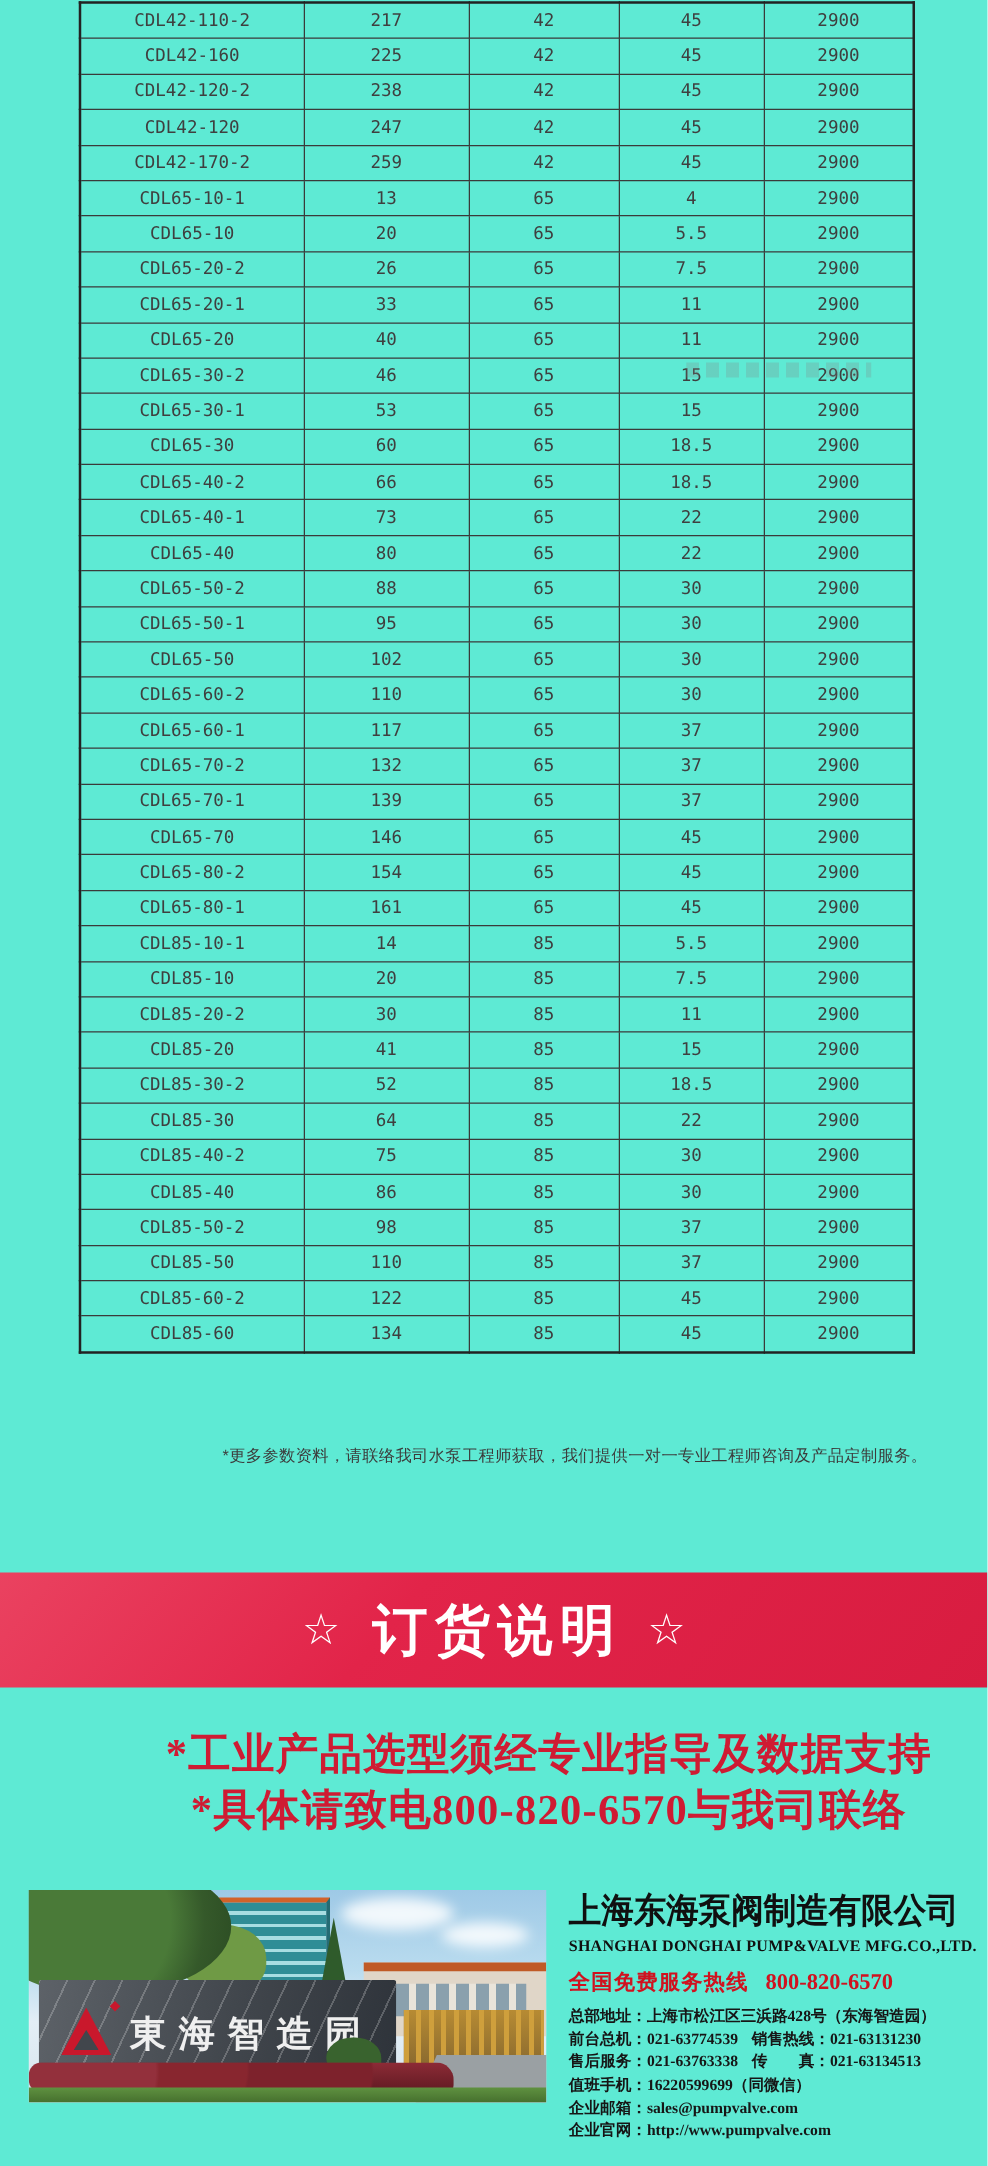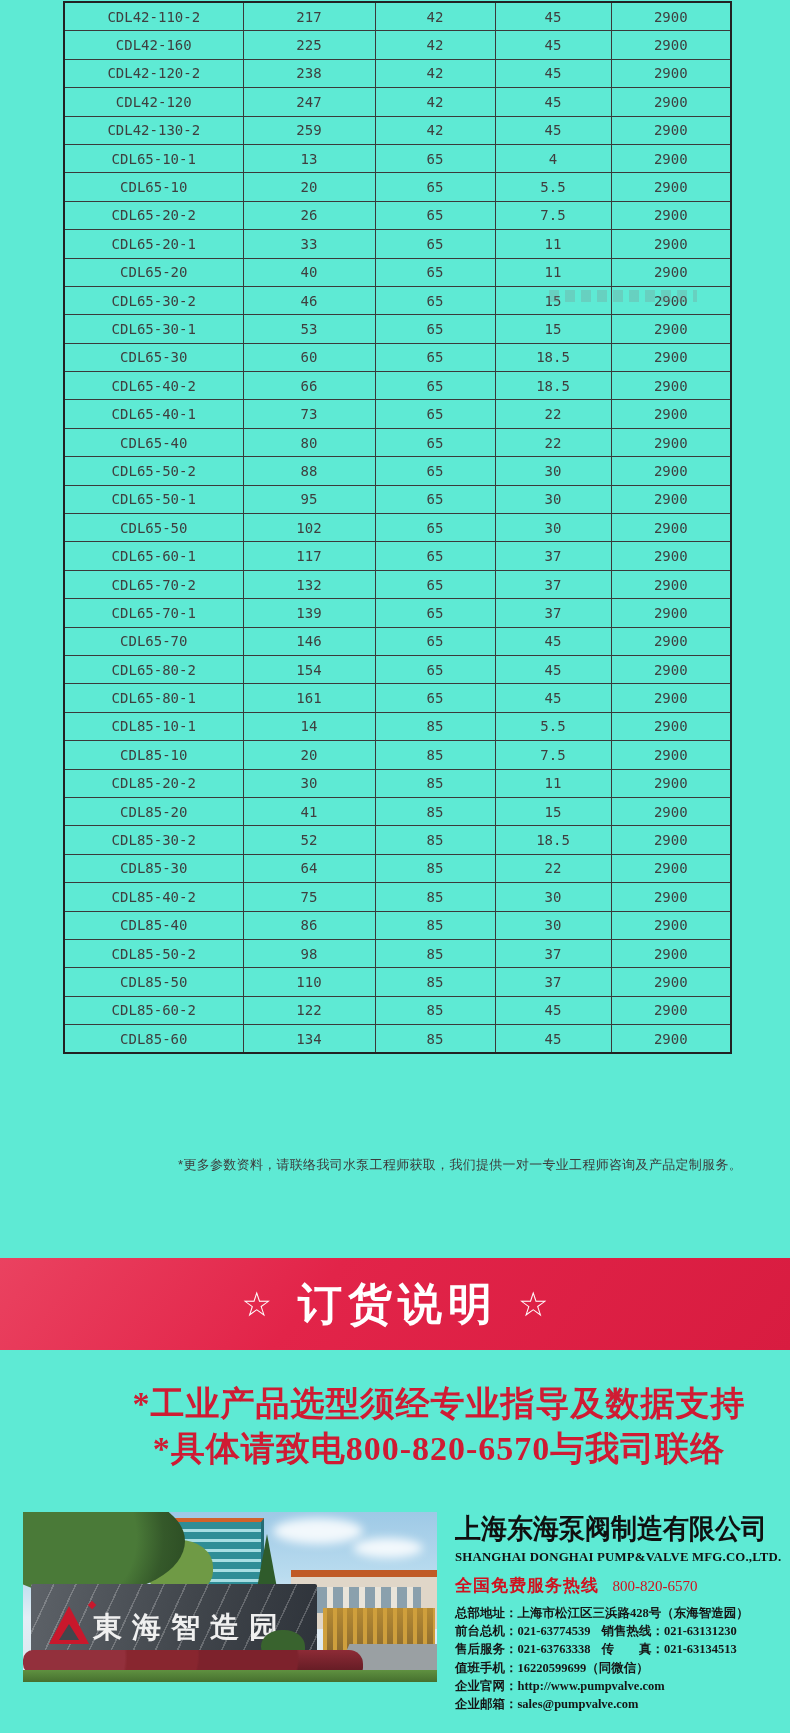--- a/index.html
+++ b/index.html
@@ -54,21 +54,21 @@
   .tree-small{position:absolute;left:120px;top:28px;width:70px;height:55px;background:#6f9a45;
         border-radius:50% 50% 45% 55%;}
   .gate{position:absolute;left:300px;top:96px;width:112px;height:44px;
         background:repeating-linear-gradient(90deg,#cf9f3c 0 4px,rgba(0,0,0,0) 4px 10px),
         linear-gradient(180deg,#b78b33,#8a6a2f);}
   .wall{position:absolute;left:8px;top:72px;width:286px;height:82px;
         background:
           repeating-linear-gradient(115deg,rgba(255,255,255,.22) 0 1.5px,rgba(255,255,255,0) 1.5px 20px),
           linear-gradient(100deg,#5d6268 0%,#41464c 55%,#2e333a 100%);
         border-radius:2px;}
-  .sign-text{position:absolute;left:62px;top:24px;color:#efefef;font-size:29px;font-weight:700;
+  .sign-text{position:absolute;left:73px;top:24px;color:#efefef;font-size:29px;font-weight:700;
         letter-spacing:10px;font-family:"Liberation Sans",sans-serif;white-space:nowrap;}
   .logo-mark{position:absolute;left:18px;top:22px;width:40px;height:38px;background:#c9182c;
         clip-path:polygon(50% 0,100% 100%,0 100%);}
   .logo-mark-inner{position:absolute;left:28px;top:40px;width:20px;height:16px;background:#41464c;
         clip-path:polygon(50% 0,100% 100%,0 100%);}
   .logo-dot{position:absolute;left:58px;top:18px;width:6px;height:6px;background:#c9182c;
         transform:rotate(45deg);}
   .shrubs{position:absolute;left:0px;top:138px;width:340px;height:24px;
         background:
           radial-gradient(circle at 10% 30%,#93303c 0 22%,rgba(0,0,0,0) 23%),
@@ -83,21 +83,21 @@
   .road{position:absolute;left:318px;top:132px;width:120px;height:38px;background:#9aa0a3;
         transform:skewX(-24deg);}
 
   .finfo{position:absolute;left:455px;top:1510px;width:335px;}
   .cn-name{font-size:26px;font-weight:900;color:#101010;letter-spacing:0;white-space:nowrap;
         transform:scaleY(1.06);transform-origin:left top;}
   .en-name{margin-top:5px;font-family:"Liberation Serif",serif;font-weight:700;font-size:12.8px;
         color:#101010;letter-spacing:.2px;white-space:nowrap;}
   .hotline{margin-top:9px;margin-bottom:7px;color:#d0121f;white-space:nowrap;}
   .hl-label{font-size:17px;font-weight:800;letter-spacing:1px;}
-  .hl-num{font-family:"Liberation Serif",serif;font-size:15px;font-weight:400;margin-left:9px;}
+  .hl-num{font-family:"Liberation Serif",serif;font-size:18px;font-weight:700;margin-left:9px;}
   .contact-line{font-size:12.5px;line-height:18.2px;color:#161616;white-space:nowrap;}
   .c-label{font-weight:700;}
   .c-value{font-family:"Liberation Serif",serif;font-weight:700;margin-right:11px;}
 </style>
 </head>
 <body>
 
 <div class="page">
 
   <table class="spec">
@@ -131,21 +131,21 @@
           <td>2900</td>
         </tr>
         <tr>
           <td>CDL42-120</td>
           <td>247</td>
           <td>42</td>
           <td>45</td>
           <td>2900</td>
         </tr>
         <tr>
-          <td>CDL42-130-2</td>
+          <td>CDL42-170-2</td>
           <td>259</td>
           <td>42</td>
           <td>45</td>
           <td>2900</td>
         </tr>
         <tr>
           <td>CDL65-10-1</td>
           <td>13</td>
           <td>65</td>
           <td>4</td>
@@ -231,20 +231,27 @@
         <tr>
           <td>CDL65-50-1</td>
           <td>95</td>
           <td>65</td>
           <td>30</td>
           <td>2900</td>
         </tr>
         <tr>
           <td>CDL65-50</td>
           <td>102</td>
+          <td>65</td>
+          <td>30</td>
+          <td>2900</td>
+        </tr>
+        <tr>
+          <td>CDL65-60-2</td>
+          <td>110</td>
           <td>65</td>
           <td>30</td>
           <td>2900</td>
         </tr>
         <tr>
           <td>CDL65-60-1</td>
           <td>117</td>
           <td>65</td>
           <td>37</td>
           <td>2900</td>
@@ -413,18 +420,18 @@
     <div class="en-name">SHANGHAI DONGHAI PUMP&amp;VALVE MFG.CO.,LTD.</div>
     <div class="hotline">
       <span class="hl-label">全国免费服务热线</span>
       <span class="hl-num">800-820-6570</span>
     </div>
     <div>
         <div class="contact-line"><span class="c-label">总部地址：</span><span class="c-value">上海市松江区三浜路428号（东海智造园）</span></div>
         <div class="contact-line"><span class="c-label">前台总机：</span><span class="c-value">021-63774539</span><span class="c-label">销售热线：</span><span class="c-value">021-63131230</span></div>
         <div class="contact-line"><span class="c-label">售后服务：</span><span class="c-value">021-63763338</span><span class="c-label">传　　真：</span><span class="c-value">021-63134513</span></div>
         <div class="contact-line"><span class="c-label">值班手机：</span><span class="c-value">16220599699（同微信）</span></div>
+        <div class="contact-line"><span class="c-label">企业邮箱：</span><span class="c-value">sales@pumpvalve.com</span></div>
         <div class="contact-line"><span class="c-label">企业官网：</span><span class="c-value">http://www.pumpvalve.com</span></div>
-        <div class="contact-line"><span class="c-label">企业邮箱：</span><span class="c-value">sales@pumpvalve.com</span></div>
       </div>
   </div>
 
 </div>
 
 </body></html>

